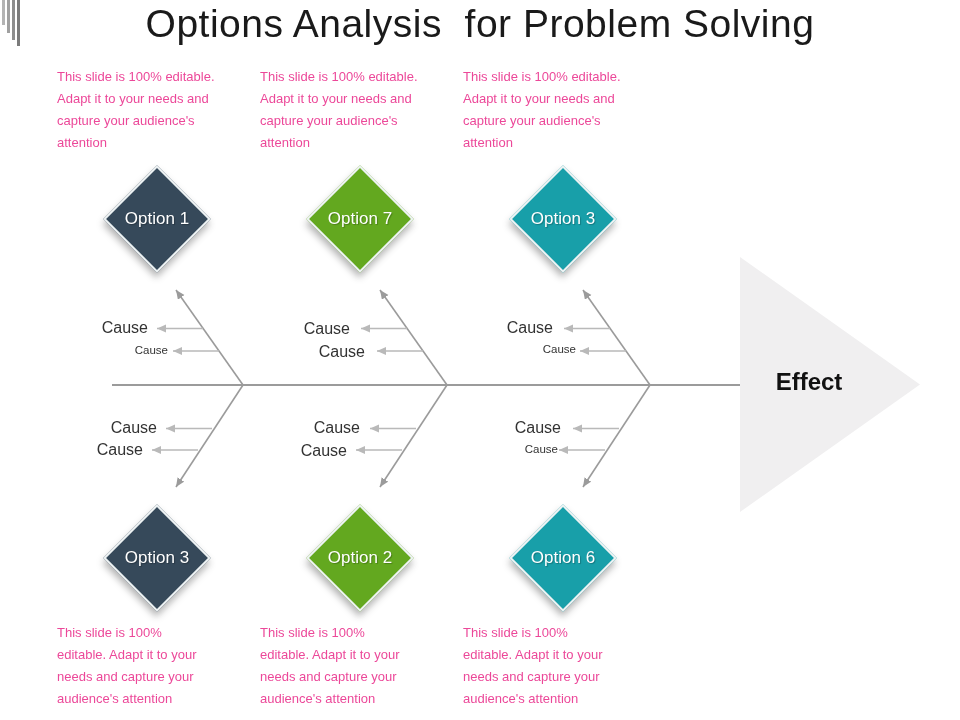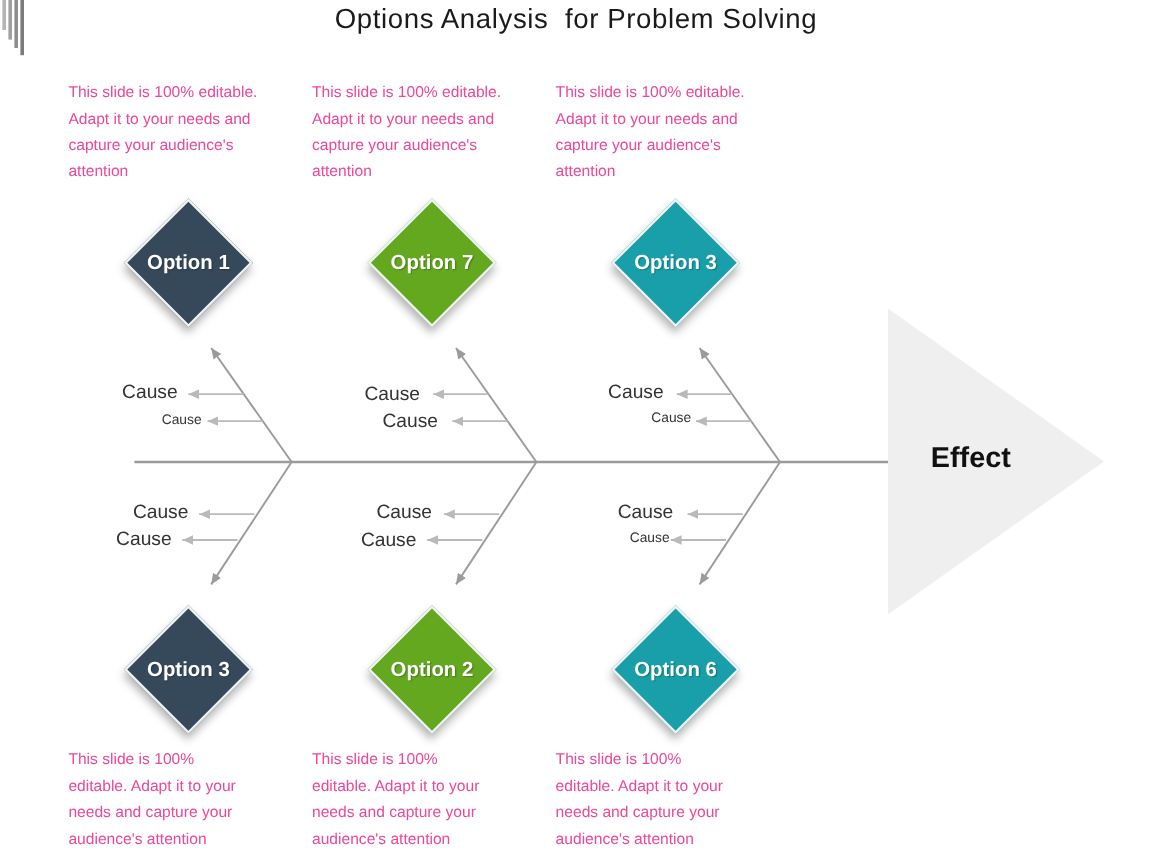--- a/index.html
+++ b/index.html
@@ -12,21 +12,21 @@
   .logo{position:absolute;left:2px;top:0;display:flex;align-items:flex-start;}
   .logo span{display:block;width:3px;margin-right:2px;}
   .logo .b1{height:25px;background:#b4b4b4;}
   .logo .b2{height:33px;background:#a0a0a0;}
   .logo .b3{height:40px;background:#8e8e8e;}
   .logo .b4{height:46px;background:#7b7b7b;}
 
   
   h1.title{
     position:absolute;left:0;top:2px;width:960px;margin:0;
-    text-align:center;font-size:23px;font-weight:400;color:#1a1a1a;
+    text-align:center;font-size:39px;font-weight:400;color:#1a1a1a;
     white-space:pre;letter-spacing:0.5px;
   }
 
   
   .note{position:absolute;width:200px;text-align:left;color:#ec4899;font-size:13px;line-height:22px;}
   .note-top{top:66px;}
   .note-bottom{top:622px;}
 
   
   svg.fishbone{position:absolute;left:0;top:0;}
@@ -35,21 +35,21 @@
   .diamond{position:absolute;width:106px;height:106px;}
   .diamond .shape{
     position:absolute;left:15px;top:15px;width:72px;height:72px;
     transform:rotate(45deg);
     border:2px solid #eef3f4;
     box-shadow:3px 4px 7px rgba(40,40,40,0.35);
   }
   .diamond .lbl{
     position:absolute;left:0;top:0;right:0;bottom:0;
     display:flex;align-items:center;justify-content:center;
-    color:#ffffff;font-size:17px;font-weight:700;
+    color:#ffffff;font-size:17px;font-weight:400;
     text-shadow:1px 1px 1px rgba(0,0,0,0.25);
   }
   .row-top{top:166px;}
   .row-bottom{top:505px;}
   .col1{left:104px;} .col2{left:307px;} .col3{left:510px;}
 
   
   .cause{position:absolute;color:#333333;white-space:nowrap;}
   .cause.big{font-size:16px;line-height:21px;}
   .cause.small{font-size:11.5px;line-height:15px;}

